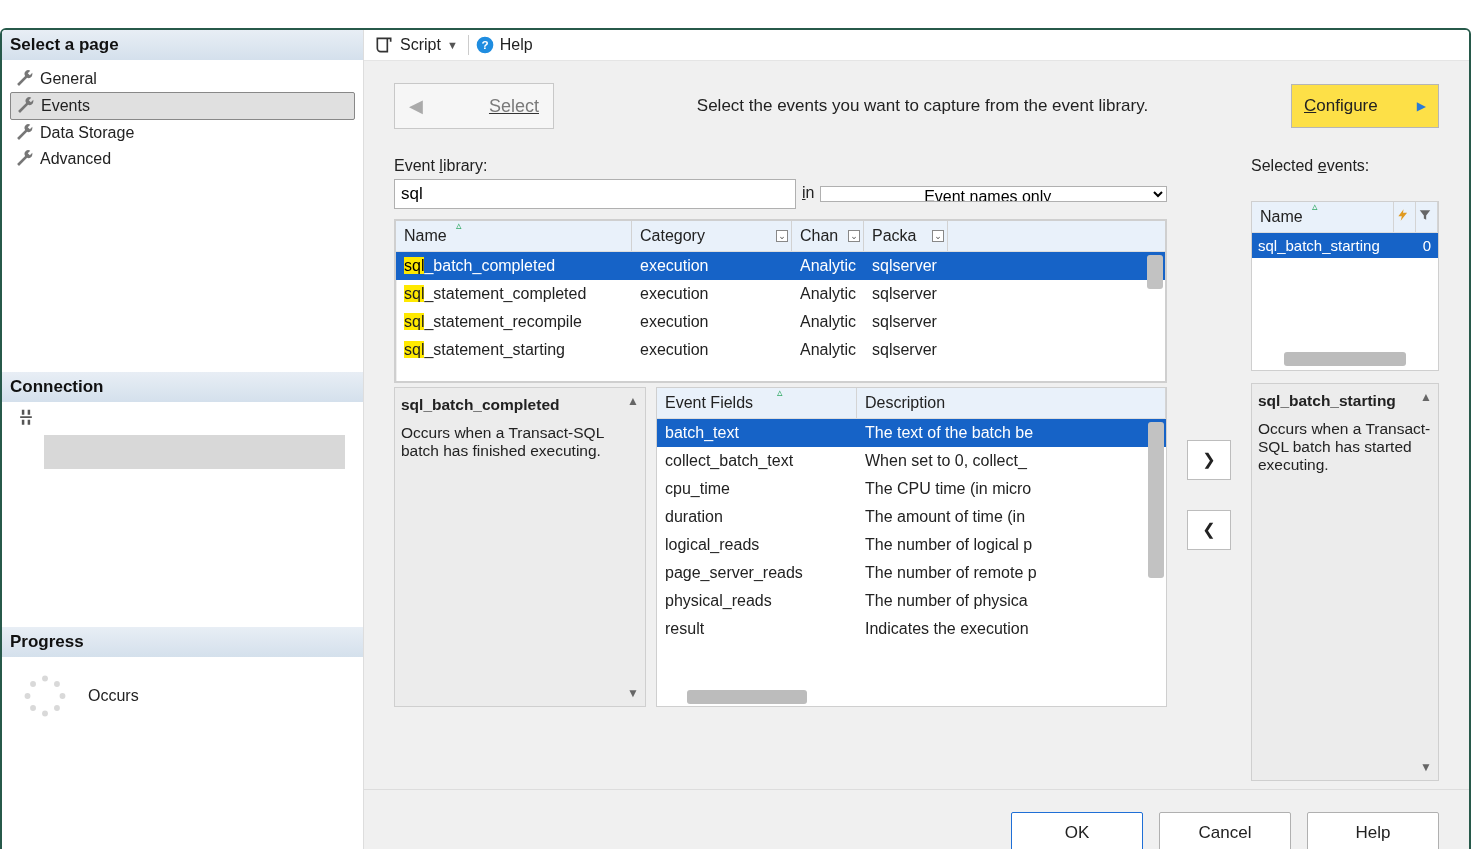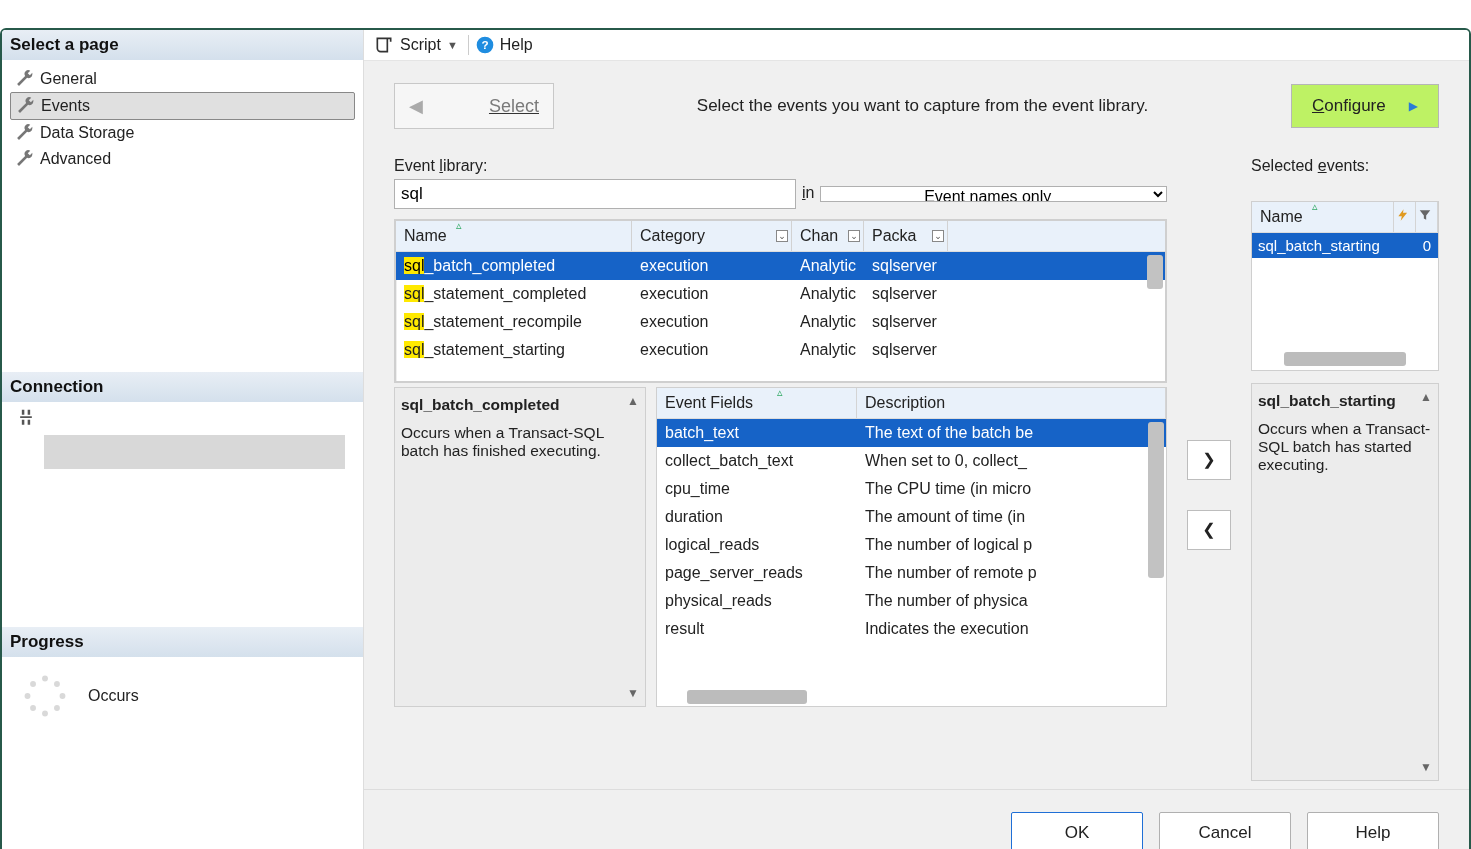--- a/index.html
+++ b/index.html
@@ -20,21 +20,21 @@
 
   .main { flex: 1; display: flex; flex-direction: column; background: #f0f0f0; border-radius: 8px; }
   .toolbar { display: flex; align-items: center; gap: 6px; background: #fff; padding: 3px 6px; border-bottom: 1px solid #e5e5e5; }
   .toolbar .split-drop { font-size: 16px; padding: 2px 4px; display: flex; align-items: center; gap: 6px; }
   .toolbar .help { font-size: 16px; display: flex; align-items: center; gap: 5px; }
 
   .content { flex: 1; padding: 22px 30px 8px 30px; display: flex; flex-direction: column; }
   .top-row { display: flex; align-items: center; gap: 12px; }
   .back-btn { width: 160px; height: 46px; border: 1px solid #c8c8c8; background: #f6f6f6; display: flex; align-items: center; justify-content: space-between; padding: 0 14px; color: #7a7a7a; font-size: 18px; }
   .desc-text { flex: 1; text-align: center; font-size: 17px; color: #222; }
-  .configure-btn { width: 148px; height: 44px; border: 1px solid #b6b6b6; background: #bef264; display: flex; align-items: center; justify-content: space-between; padding: 0 20px; font-size: 17px; }
+  .configure-btn { width: 148px; height: 44px; border: 1px solid #b6b6b6; background: #fde047; display: flex; align-items: center; justify-content: space-between; padding: 0 12px; font-size: 17px; }
   .configure-btn .tri { color: #2a7bd6; font-size: 12px; }
 
   .mid-area { display: flex; flex-direction: row; gap: 18px; margin-top: 28px; flex: 1; min-height: 0; }
   .lib-col { flex: 1; display: flex; flex-direction: column; min-width: 0; }
   .sel-col { width: 188px; display: flex; flex-direction: column; }
   .field-label { font-size: 16px; margin-bottom: 4px; }
   .search-row { display: flex; align-items: center; gap: 6px; }
   .search-row input[type=text] { height: 30px; border: 1px solid #b0b0b0; padding: 2px 6px; font-size: 17px; background: #fff; }
   .search-row .in-word { font-size: 16px; padding-bottom: 2px; }
   .search-row select { height: 16px; border: 1px solid #b0b0b0; background: #fff; font-size: 16px; padding: 0 8px; flex: 1; text-align: center; }

